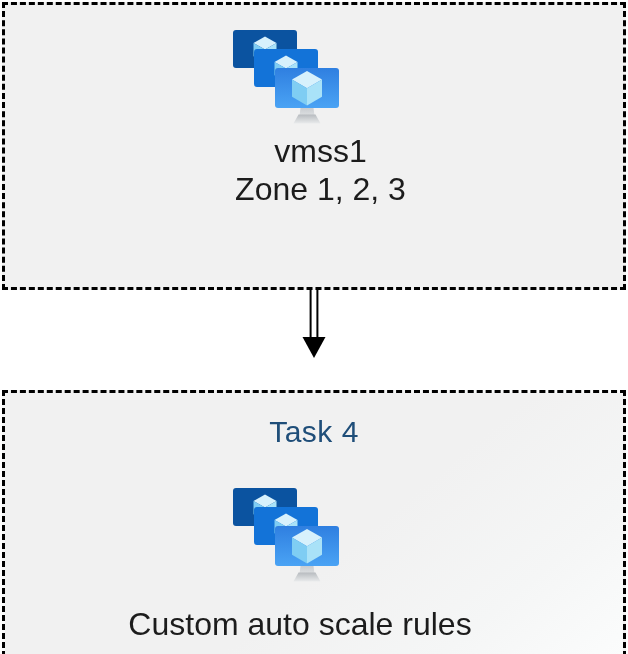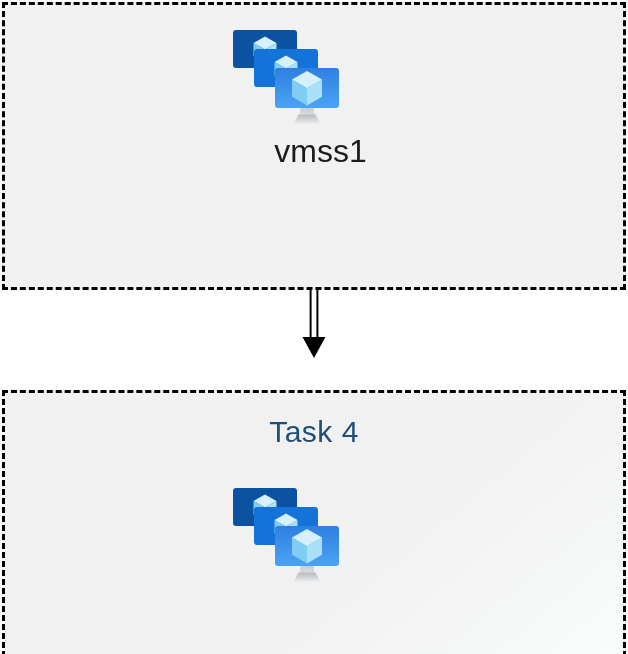--- a/index.html
+++ b/index.html
@@ -102,31 +102,35 @@
 </svg>
 
 <section class="task-box box1">
   <div class="icon-wrap">
     <svg width="106" height="94" viewBox="0 0 106 94">
         <use href="#vmss"></use>
       </svg>
   </div>
   <div class="caption">
     <div>vmss1</div>
+    <div>Zone 1, 2, 3</div>
   </div>
 </section>
 
 <div class="flow-arrow">
   <svg width="30" height="68" viewBox="0 0 30 68">
     <line x1="11.6" y1="0" x2="11.6" y2="50" stroke="#000000" stroke-width="2"></line>
     <line x1="18.4" y1="0" x2="18.4" y2="50" stroke="#000000" stroke-width="2"></line>
     <path d="M15 68 L3.5 47 L26.5 47 Z" fill="#000000"></path>
   </svg>
 </div>
 
 <section class="task-box box2">
   <div class="task-title">Task 4</div>
   <div class="icon-wrap">
     <svg width="106" height="94" viewBox="0 0 106 94">
         <use href="#vmss"></use>
       </svg>
   </div>
+  <div class="caption">
+    <div>Custom auto scale rules</div>
+  </div>
 </section>
 
 </body></html>

